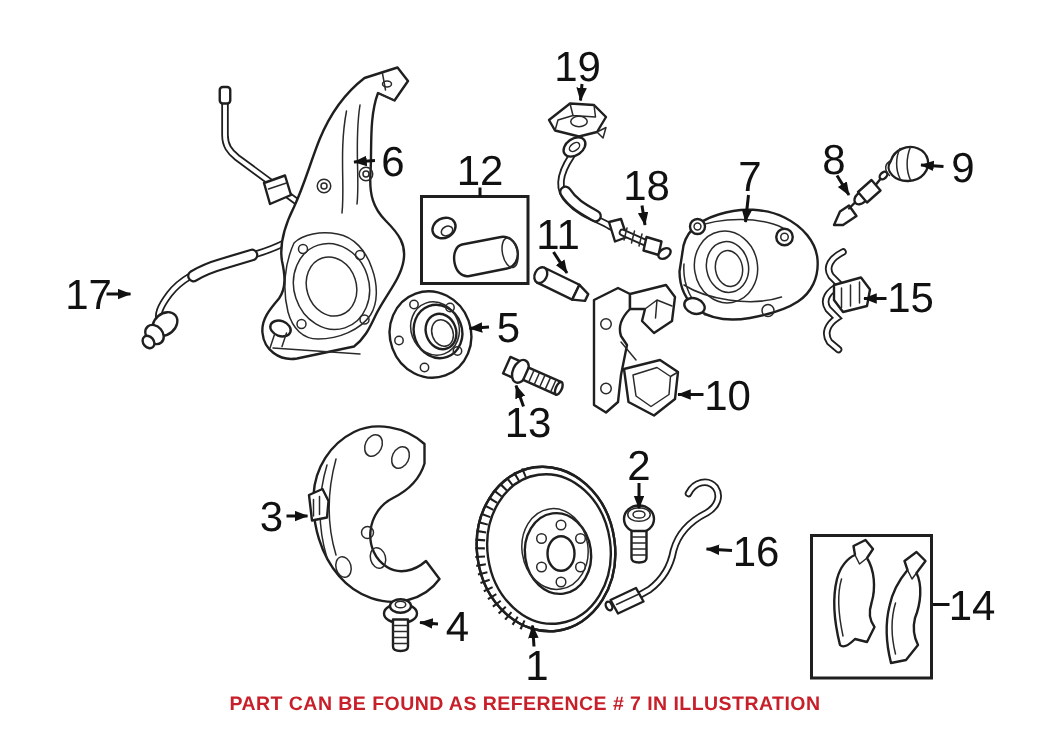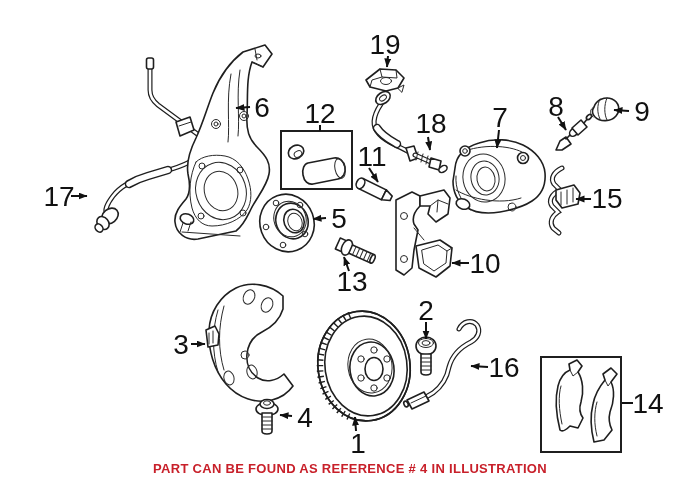--- a/index.html
+++ b/index.html
@@ -304,14 +304,14 @@
       <line class="arrow" x1="428" y1="137" x2="430" y2="150" marker-end="url(#ah)"></line>
       <text class="callout" x="431" y="133">18</text>
     </g>
     <g>
       <line class="arrow" x1="388" y1="56" x2="387" y2="67" marker-end="url(#ah)"></line>
       <text class="callout" x="385" y="54">19</text>
     </g>
   </g>
 </svg>
 
-<div id="caption">PART CAN BE FOUND AS REFERENCE # 4 IN ILLUSTRATION</div>
+<div id="caption">PART CAN BE FOUND AS REFERENCE # 7 IN ILLUSTRATION</div>
 </div>
 
 </body></html>

